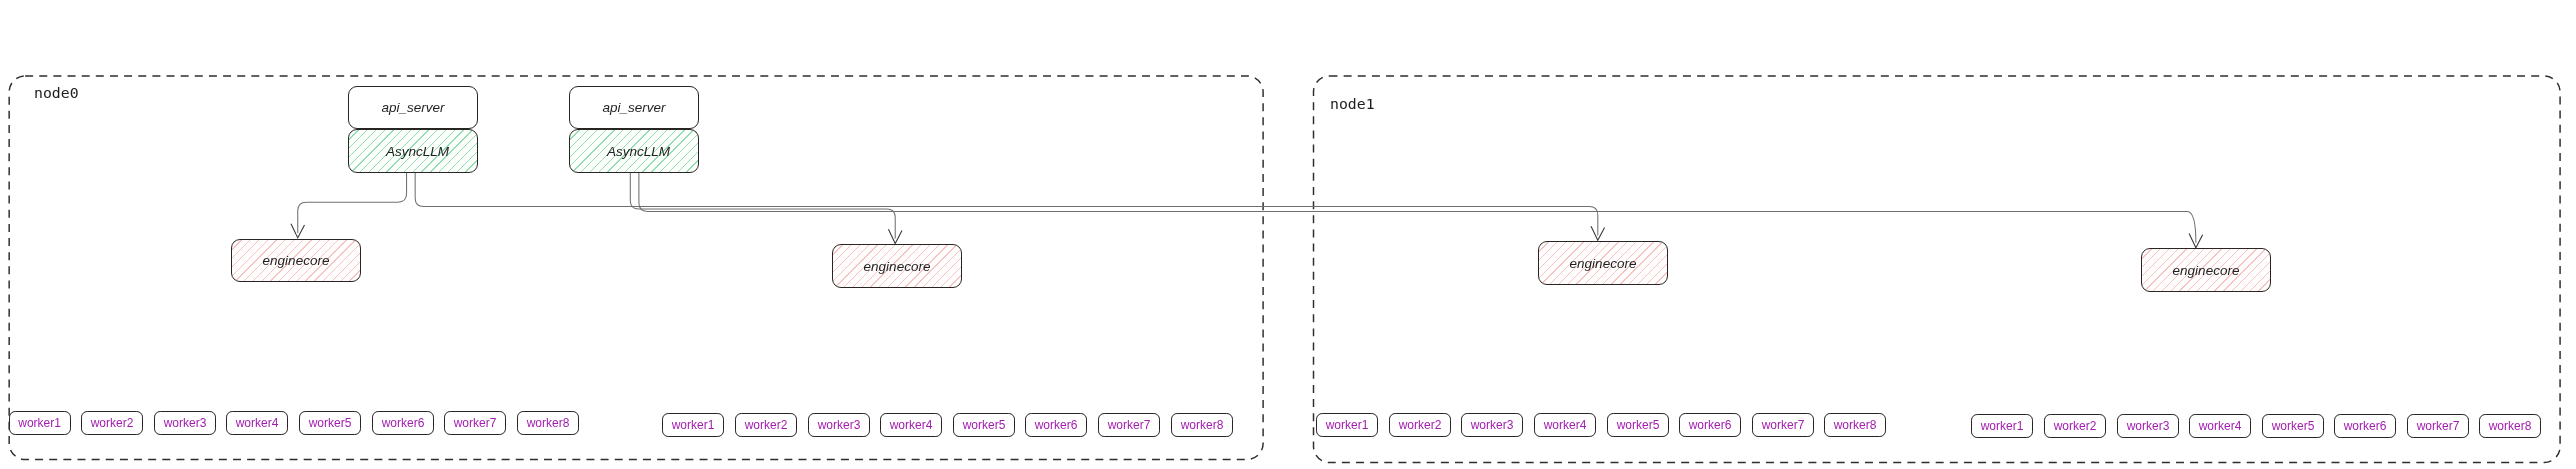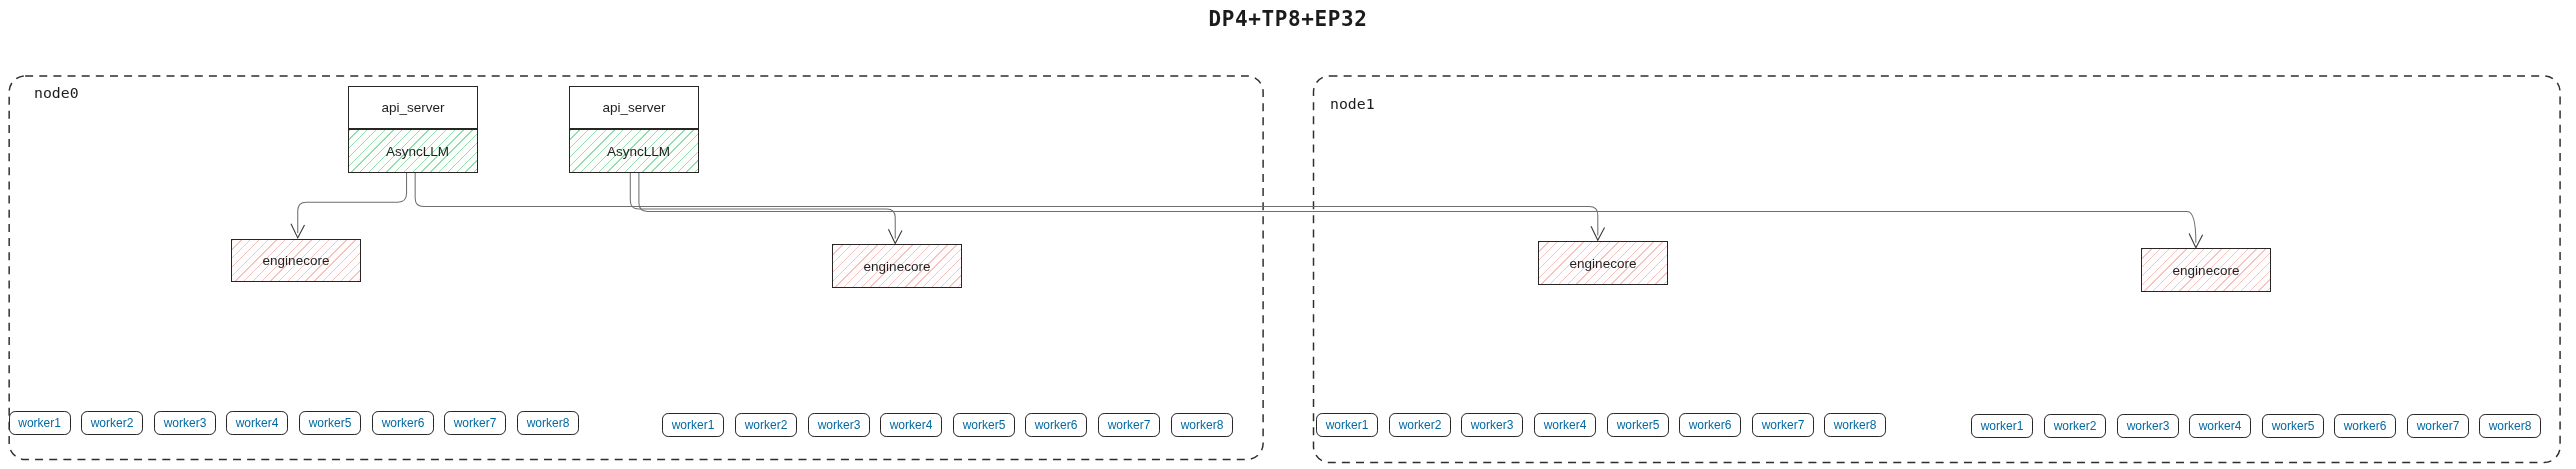--- a/index.html
+++ b/index.html
@@ -13,41 +13,41 @@
     font-size:21px; letter-spacing:0.6px; color:#1b1b1b;
   }
   .edges { position:absolute; left:0; top:0; }
   .node-label {
     position:absolute; font-family:"DejaVu Sans Mono", monospace;
     font-size:14.8px; color:#1c1c1c;
   }
   .box {
     position:absolute; box-sizing:border-box; width:130px;
     display:flex; align-items:center; justify-content:center;
-    border:1.5px solid #292524; border-radius:0; background:#ffffff;
-    font-size:13.5px; color:#1f1f1f;
+    border:1.5px solid #292524; border-radius:9px; background:#ffffff;
+    font-size:13.5px; color:#1f1f1f;font-style:italic;
   }
   .hatch-green {
     background-color:#fcfffc;
     background-image:repeating-linear-gradient(135deg,
       rgba(121,213,158,0.80) 0px, rgba(121,213,158,0.80) 0.9px,
       transparent 0.9px, transparent 6.2px);
     padding-left:9px;
   }
   .hatch-red {
     background-color:#fffdfd;
     background-image:repeating-linear-gradient(135deg,
       rgba(238,160,152,0.60) 0px, rgba(238,160,152,0.60) 0.9px,
       transparent 0.9px, transparent 6.2px);
   }
   .worker {
     position:absolute; box-sizing:border-box; width:62px; height:24px;
     display:flex; align-items:center; justify-content:center;
     border:1.4px solid #292524; border-radius:6.2px; background:#ffffff;
-    font-size:12px; color:#0369a1; white-space:nowrap;
+    font-size:12px; color:#a21caf; white-space:nowrap;
   }
 </style>
 </head>
 <body>
 
 <div class="canvas">
 
   <svg class="edges" width="2576" height="469" viewBox="0 0 4188 763">
 
     <rect x="13.5" y="123.5" width="2040" height="624" rx="26" fill="none" stroke="#2e2e2c" stroke-width="2.4" stroke-dasharray="13 10"></rect>
@@ -60,21 +60,20 @@
     <path d="M674 281 V322 Q674 336 688 336 H2584 Q2598 336 2598 350 V383" fill="none" stroke="#6f6f6f" stroke-width="1.7"></path>
     <path d="M2587 368 L2598 391 L2609 370" fill="none" stroke="#3a3a3a" stroke-width="1.8"></path>
 
     <path d="M1024 281 V326 Q1024 340 1038 340 H1441 Q1455 340 1455 354 V388" fill="none" stroke="#6f6f6f" stroke-width="1.7"></path>
     <path d="M1444 373 L1455 396 L1466 375" fill="none" stroke="#3a3a3a" stroke-width="1.8"></path>
 
     <path d="M1038 281 V330 Q1038 344 1052 344 H3557 Q3571 344 3571 395" fill="none" stroke="#6f6f6f" stroke-width="1.7"></path>
     <path d="M3560 380 L3571 403 L3582 382" fill="none" stroke="#3a3a3a" stroke-width="1.8"></path>
   </svg>
 
-  <div class="title">DP4+TP8+EP32</div>
 
   <div class="node-label" style="left:34px; top:84px">node0</div>
   <div class="node-label" style="left:1330px; top:95px">node1</div>
 
   <div class="box" style="left:348px; top:86px; height:43px">api_server</div>
   <div class="box hatch-green" style="left:348px; top:129px; height:44px">AsyncLLM</div>
 
   <div class="box" style="left:569px; top:86px; height:43px">api_server</div>
   <div class="box hatch-green" style="left:569px; top:129px; height:44px">AsyncLLM</div>
 

